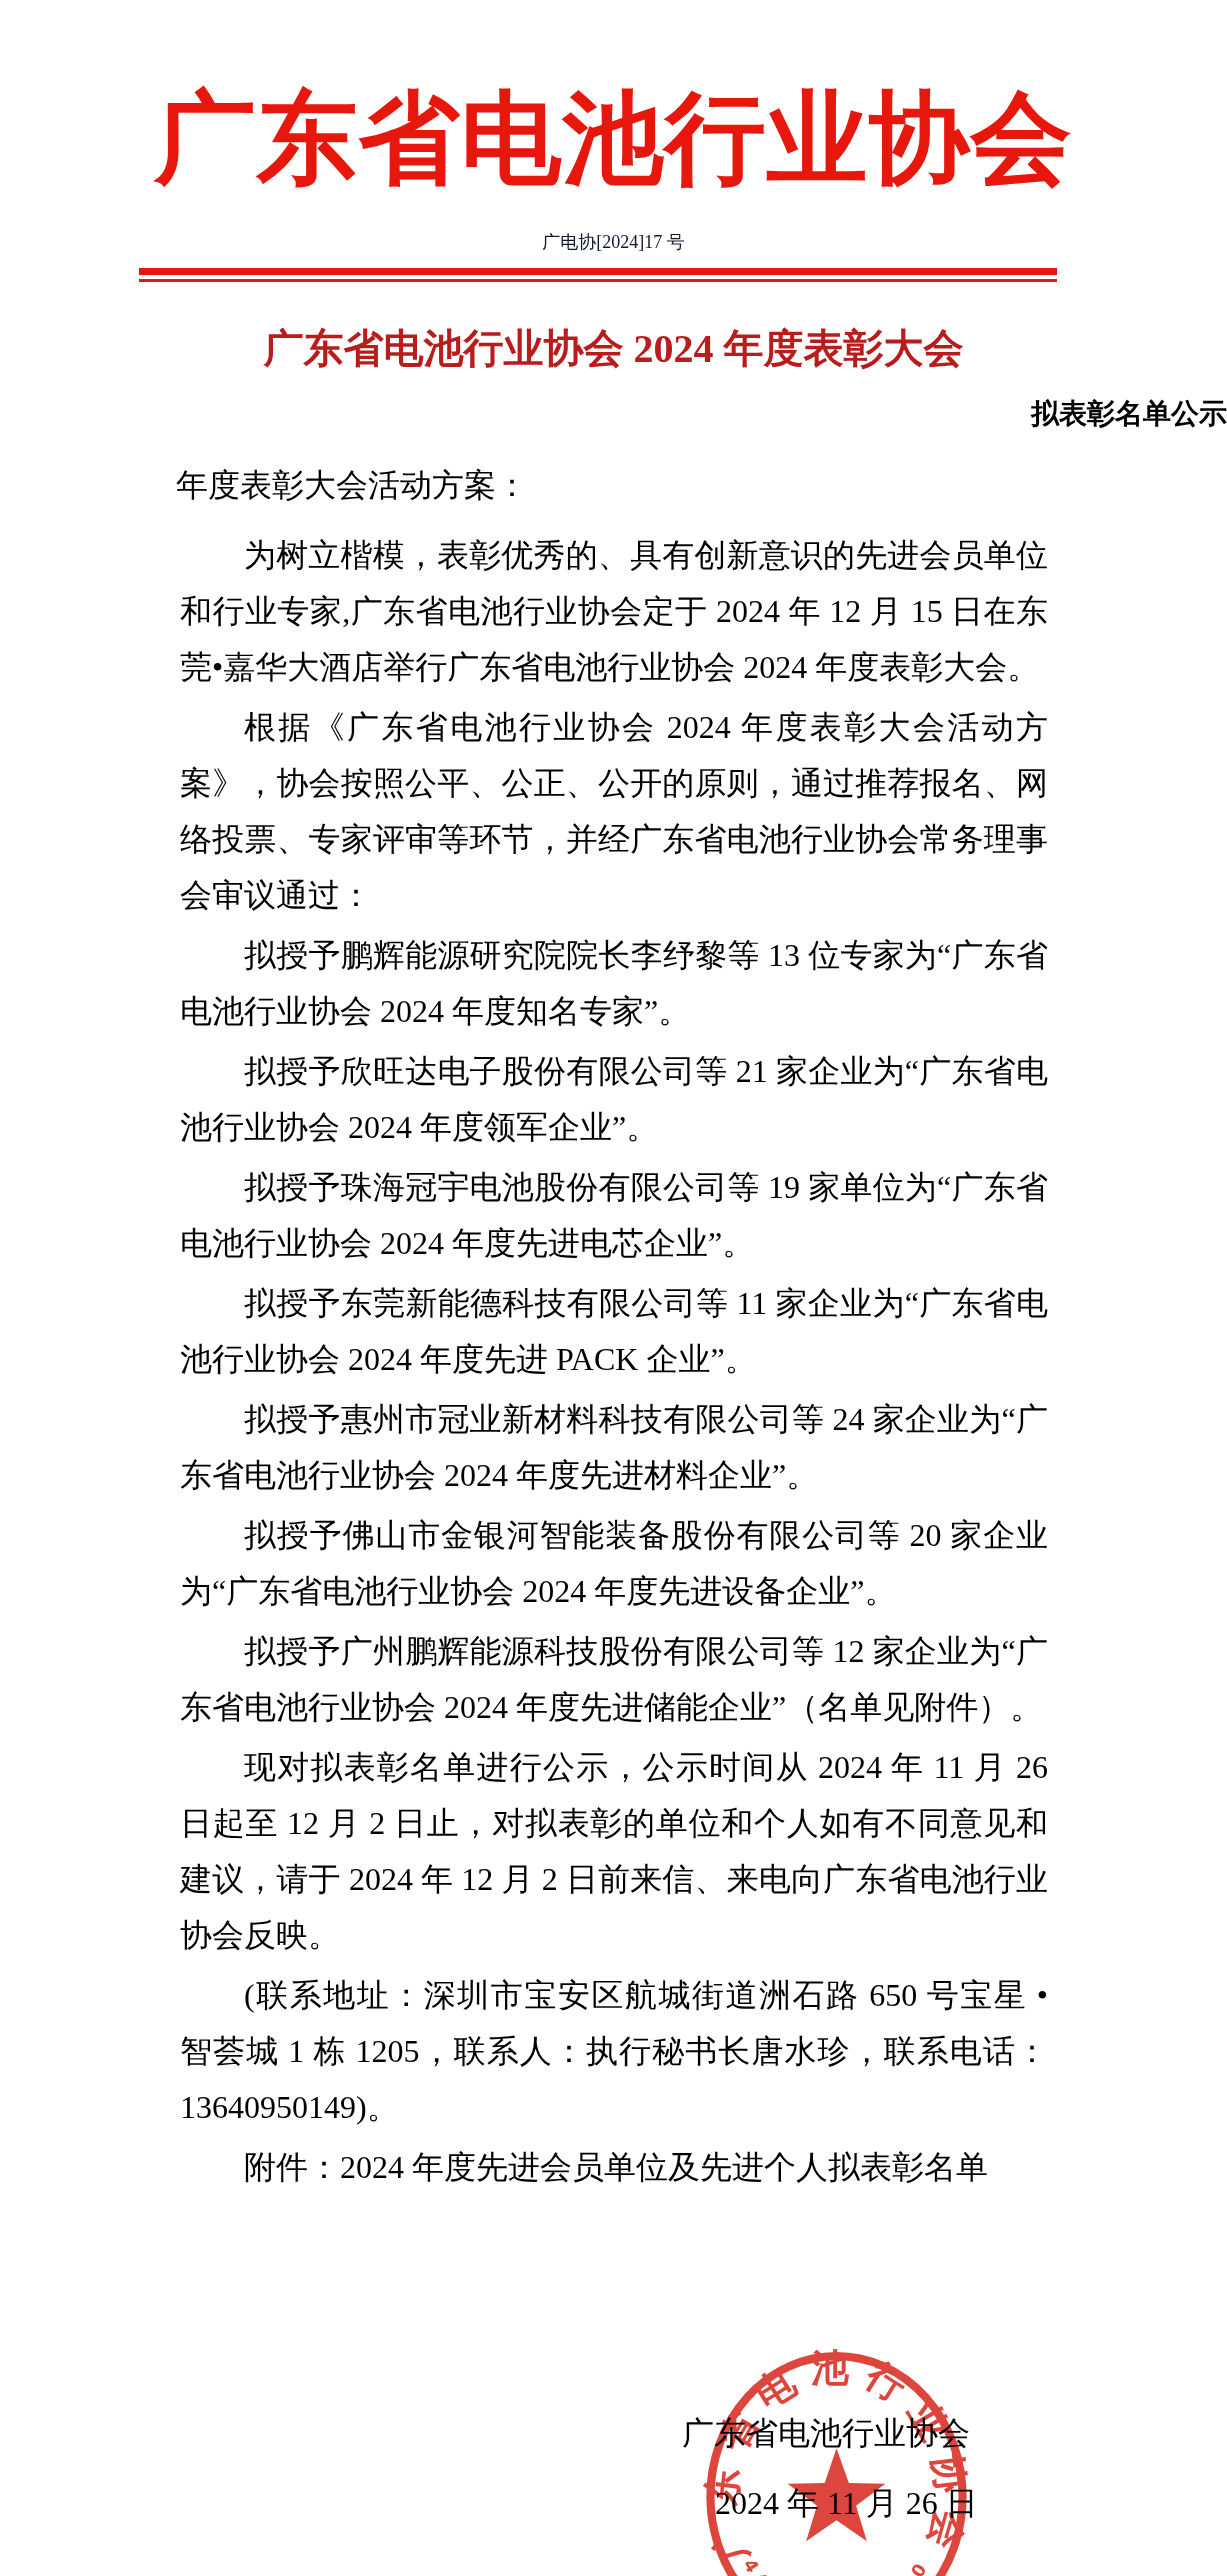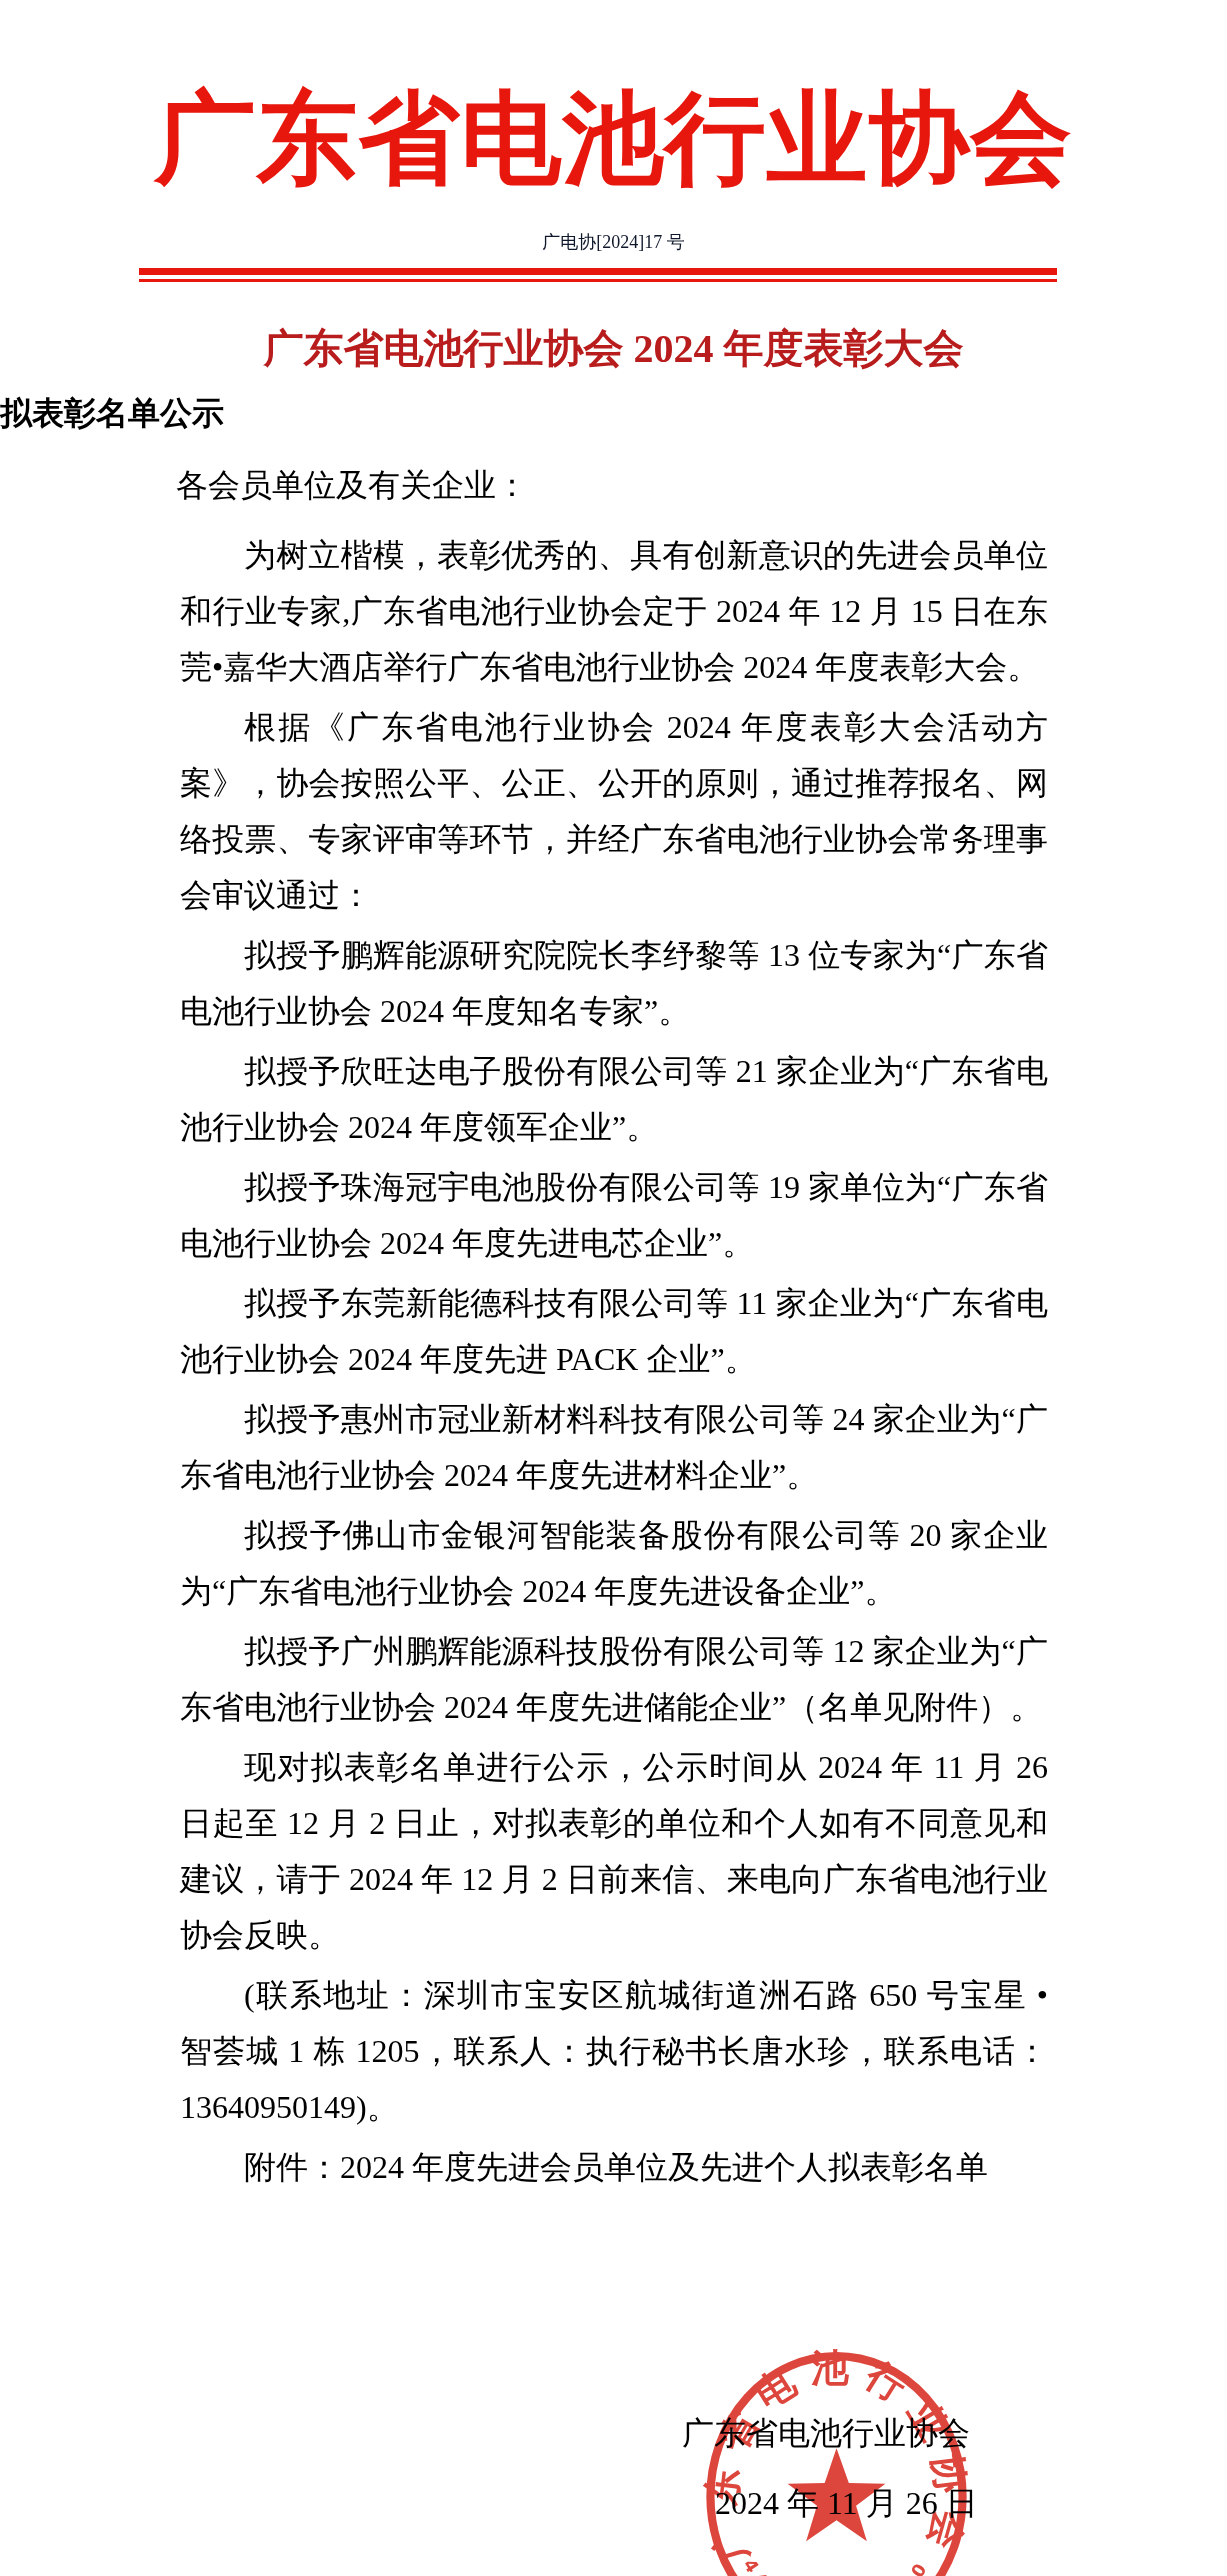--- a/index.html
+++ b/index.html
@@ -45,22 +45,22 @@
     position:absolute;
     top:320px;left:0;width:100%;
     text-align:center;
     font-size:40px;line-height:57px;
     font-weight:700;color:#b91c1c;
     white-space:nowrap;
   }
   .doc-title-2{
     position:absolute;
     top:385px;left:0;width:100%;
-    text-align:left;
-    font-size:32px;line-height:57px;
+    text-align:right;
+    font-size:28px;line-height:57px;
     font-weight:700;color:#000;
   }
   .salutation{
     position:absolute;
     top:457px;left:176px;
     font-size:32px;line-height:56px;
     color:#000;
   }
   .body-text{
     position:absolute;
@@ -127,21 +127,21 @@
   <div class="doc-number">广电协[2024]17 号</div>
 
   <div class="red-rule">
     <div class="thick"></div>
     <div class="thin"></div>
   </div>
 
   <div class="doc-title-1">广东省电池行业协会 2024 年度表彰大会</div>
   <div class="doc-title-2">拟表彰名单公示</div>
 
-  <div class="salutation">各会员单位及有关企业：</div>
+  <div class="salutation">年度表彰大会活动方案：</div>
 
   <div class="body-text">
     <p>为树立楷模，表彰优秀的、具有创新意识的先进会员单位和行业专家,广东省电池行业协会定于 2024 年 12 月 15 日在东莞•嘉华大酒店举行广东省电池行业协会 2024 年度表彰大会。</p>
     <p>根据《广东省电池行业协会 2024 年度表彰大会活动方案》，协会按照公平、公正、公开的原则，通过推荐报名、网络投票、专家评审等环节，并经广东省电池行业协会常务理事会审议通过：</p>
     <p>拟授予鹏辉能源研究院院长李纾黎等 13 位专家为“广东省电池行业协会 2024 年度知名专家”。</p>
     <p>拟授予欣旺达电子股份有限公司等 21 家企业为“广东省电池行业协会 2024 年度领军企业”。</p>
     <p>拟授予珠海冠宇电池股份有限公司等 19 家单位为“广东省电池行业协会 2024 年度先进电芯企业”。</p>
     <p>拟授予东莞新能德科技有限公司等 11 家企业为“广东省电池行业协会 2024 年度先进 PACK 企业”。</p>
     <p>拟授予惠州市冠业新材料科技有限公司等 24 家企业为“广东省电池行业协会 2024 年度先进材料企业”。</p>
     <p>拟授予佛山市金银河智能装备股份有限公司等 20 家企业为“广东省电池行业协会 2024 年度先进设备企业”。</p>

